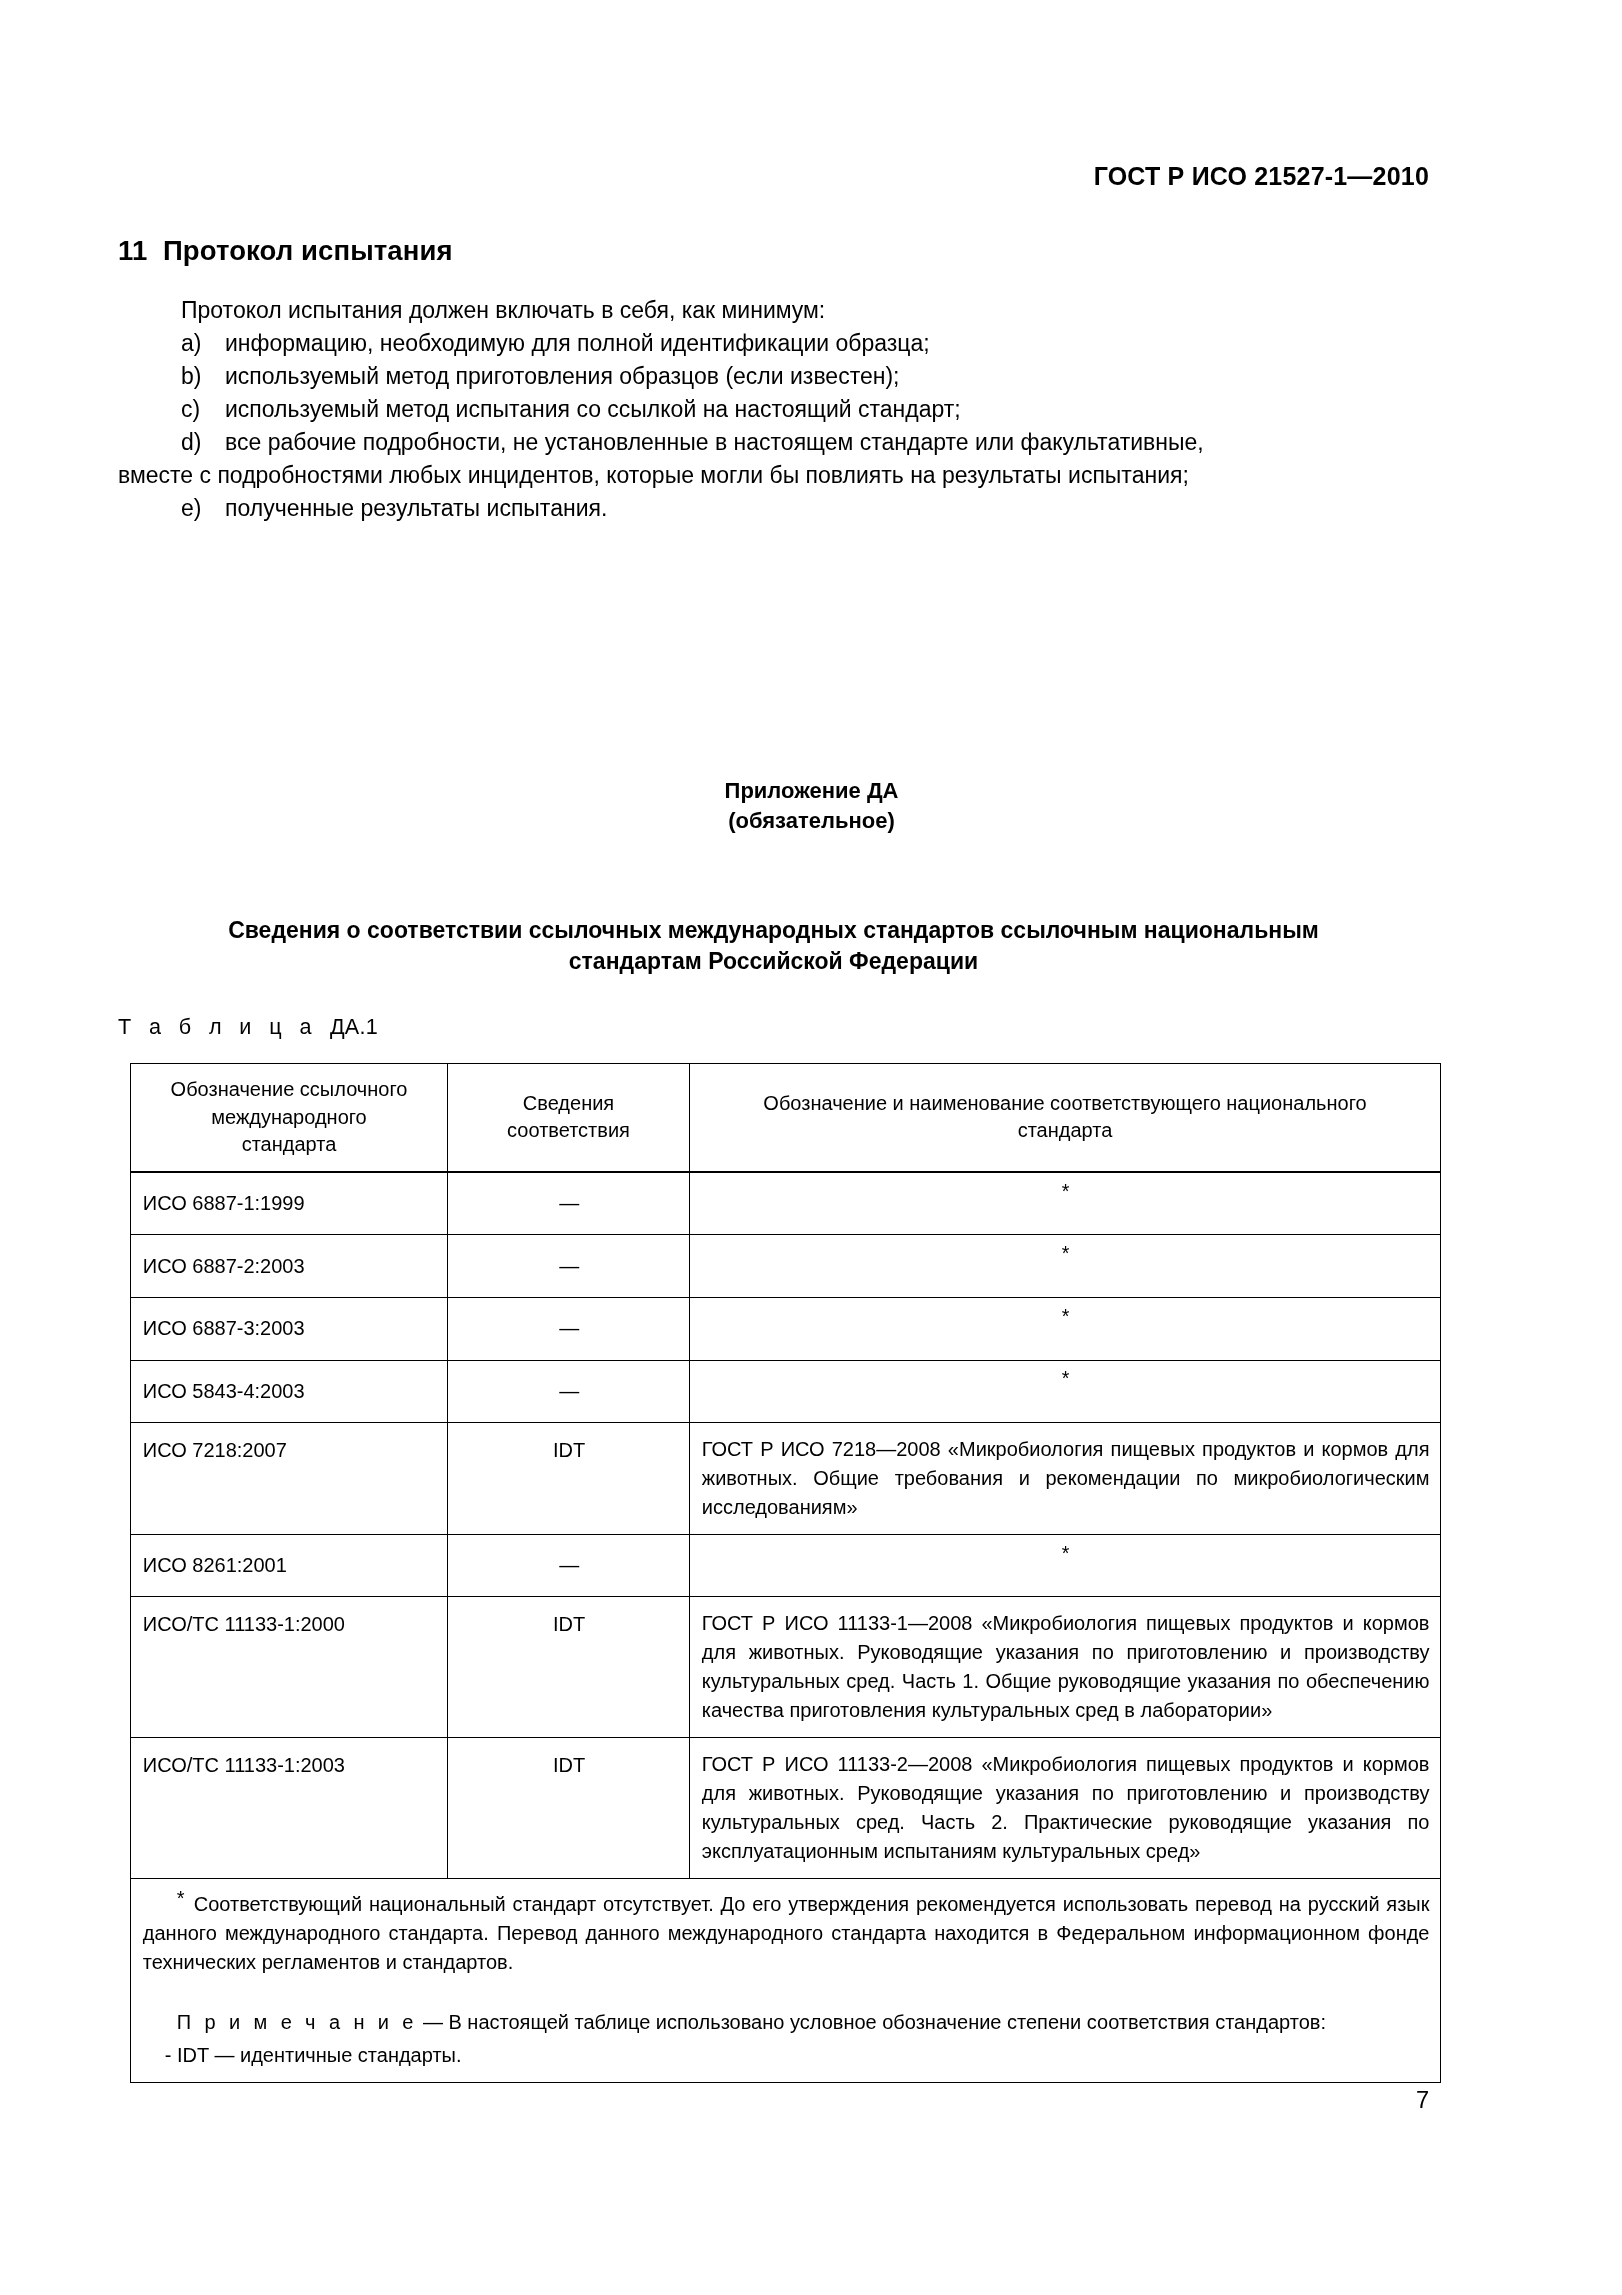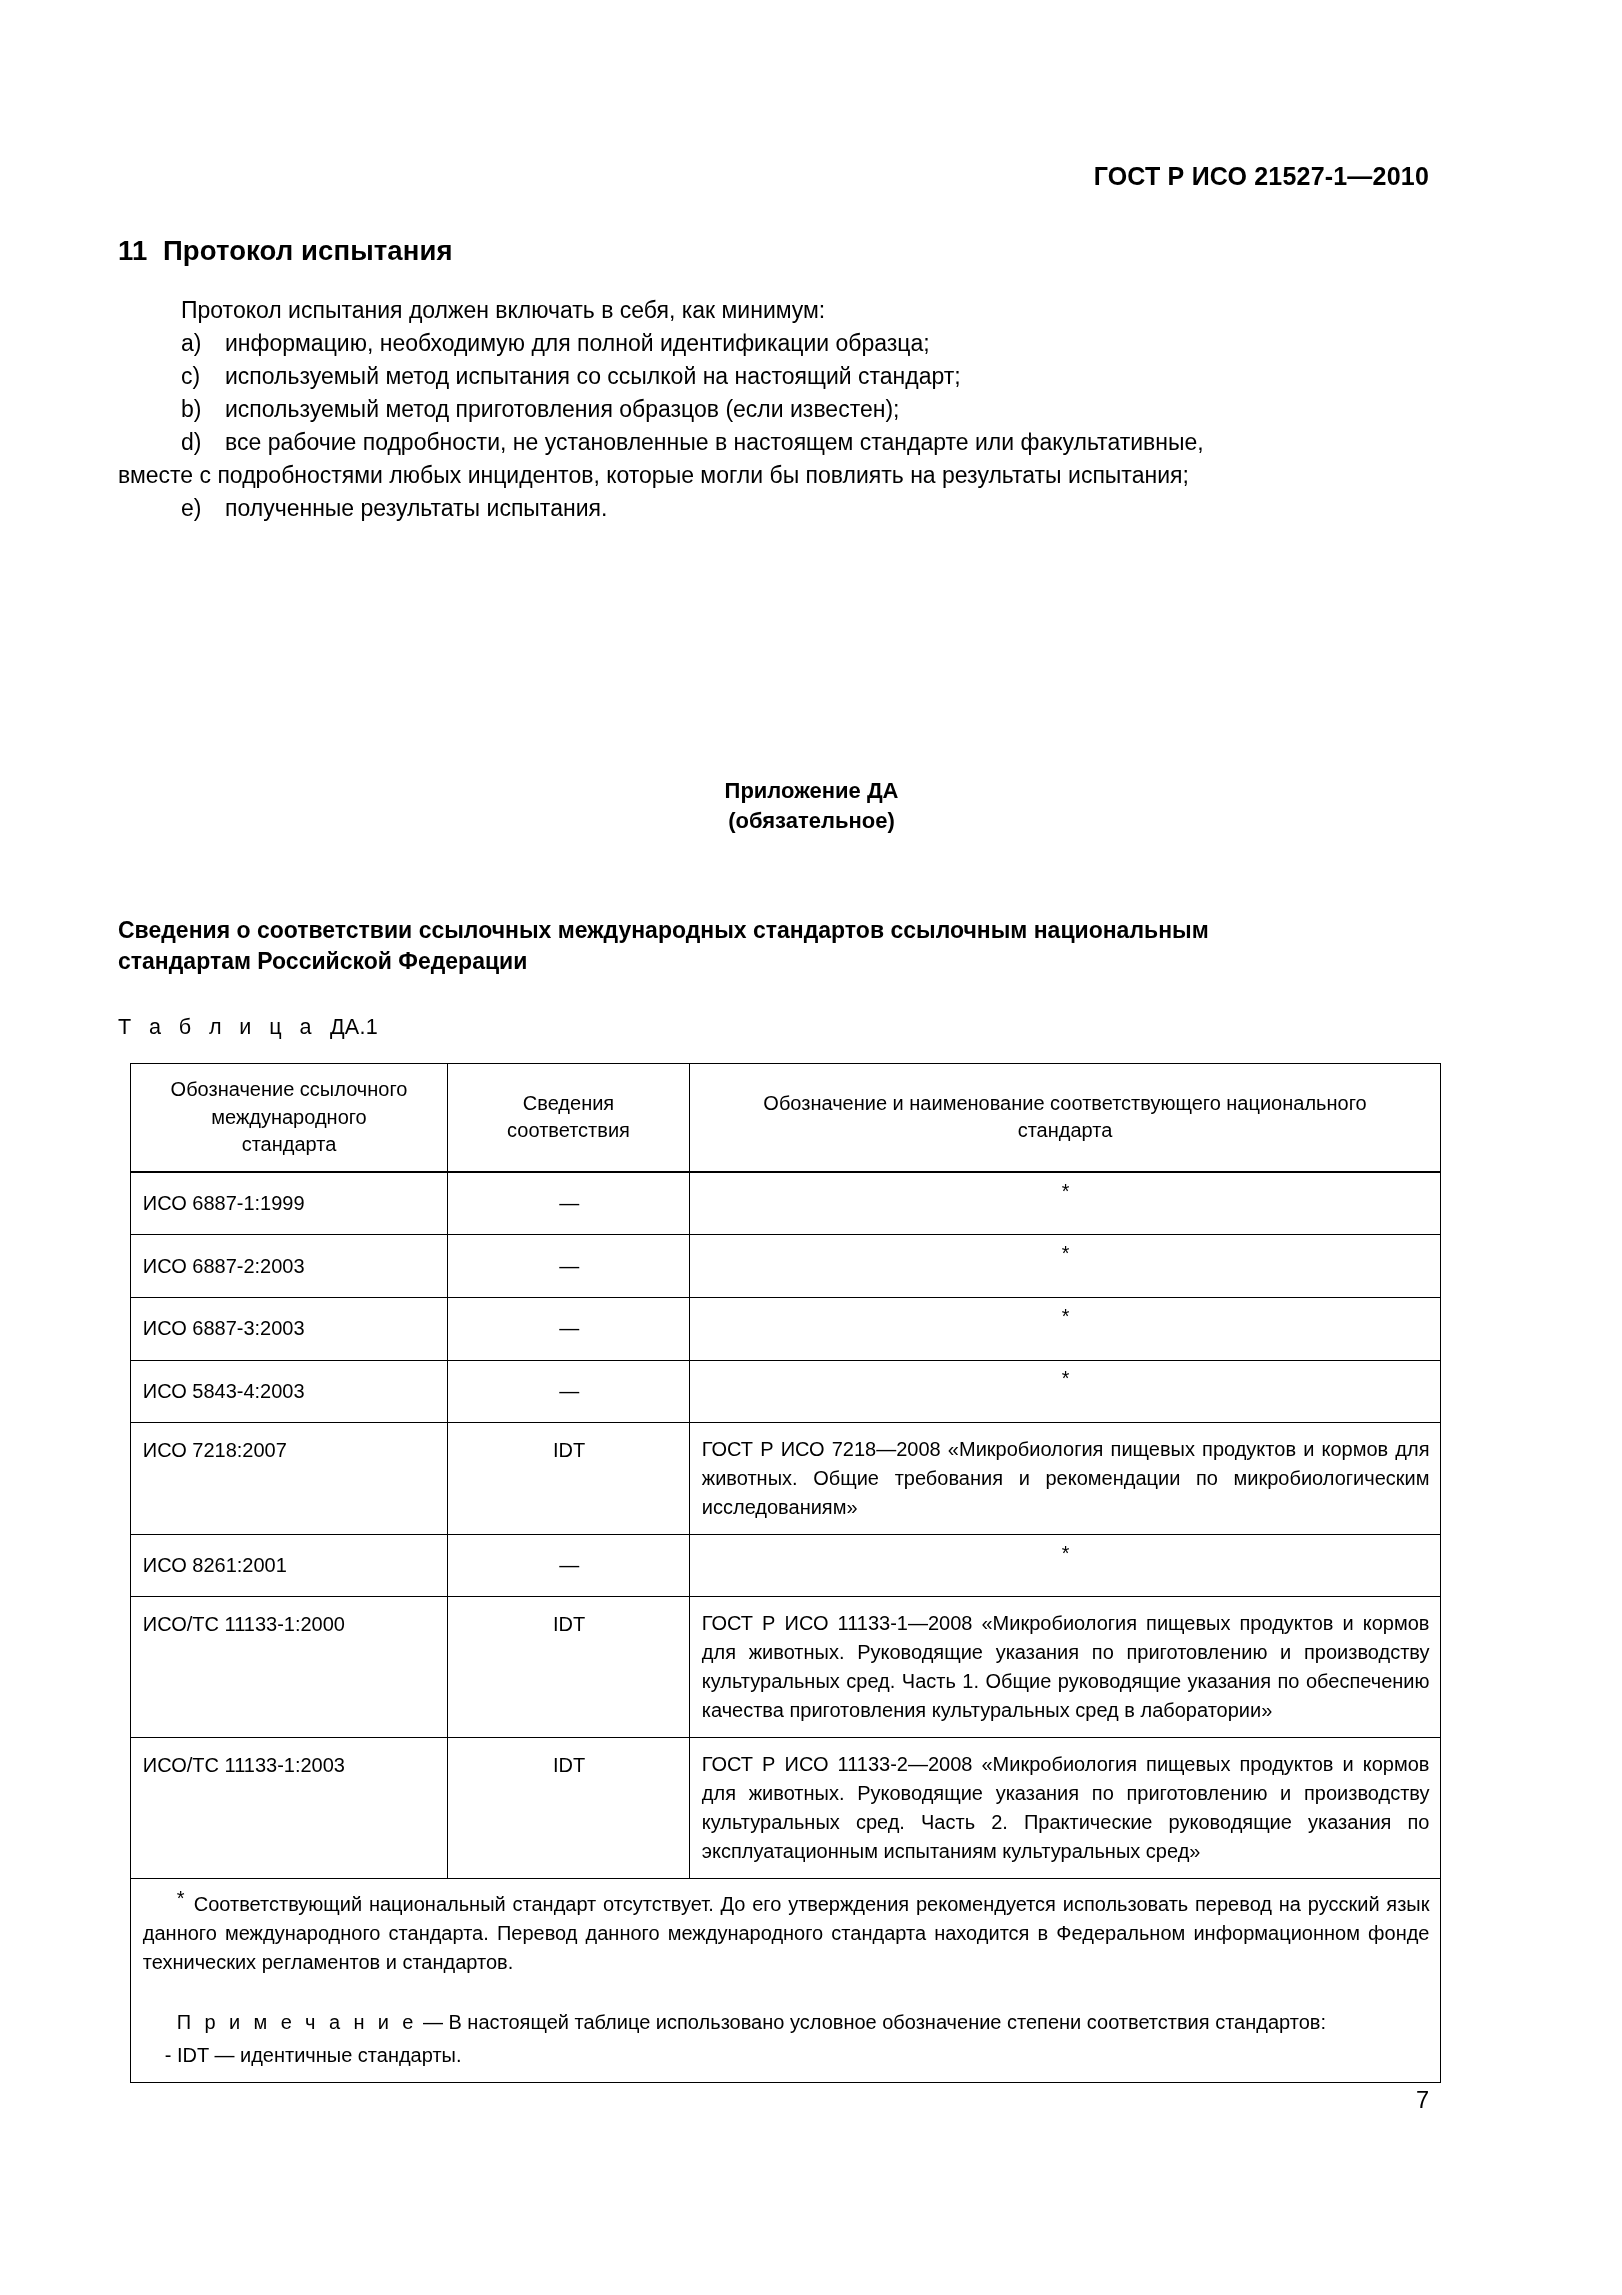--- a/index.html
+++ b/index.html
@@ -92,21 +92,21 @@
     font-size: 22px;
     font-weight: bold;
     line-height: 30px;
   }
 
   .table-title {
     position: absolute;
     left: 118px;
     top: 915px;
     width: 1311px;
-    text-align: left;
+    text-align: center;
     font-size: 23px;
     font-weight: bold;
     line-height: 31px;
   }
 
   .table-caption {
     position: absolute;
     left: 118px;
     top: 1014px;
     font-size: 21.6px;
@@ -223,22 +223,22 @@
   <div class="content">
 
     <h2 class="section-title">
       <span class="num">11</span><span>Протокол испытания</span>
     </h2>
 
     <p class="para nojust">Протокол испытания должен включать в себя, как минимум:</p>
 
     <ul class="alpha-list">
       <li><span class="marker">a)</span><span>информацию, необходимую для полной идентификации образца;</span></li>
+      <li><span class="marker">b)</span><span>используемый метод приготовления образцов (если известен);</span></li>
       <li><span class="marker">c)</span><span>используемый метод испытания со ссылкой на настоящий стандарт;</span></li>
-      <li><span class="marker">b)</span><span>используемый метод приготовления образцов (если известен);</span></li>
       <li><span class="marker">d)</span><span>все рабочие подробности, не установленные в настоящем стандарте или факультативные,</span></li>
     </ul>
 
     <p class="cont-line">вместе с подробностями любых инцидентов, которые могли бы повлиять на результаты испытания;</p>
 
     <ul class="alpha-list">
       <li><span class="marker">e)</span><span>полученные результаты испытания.</span></li>
     </ul>
 
   </div>

